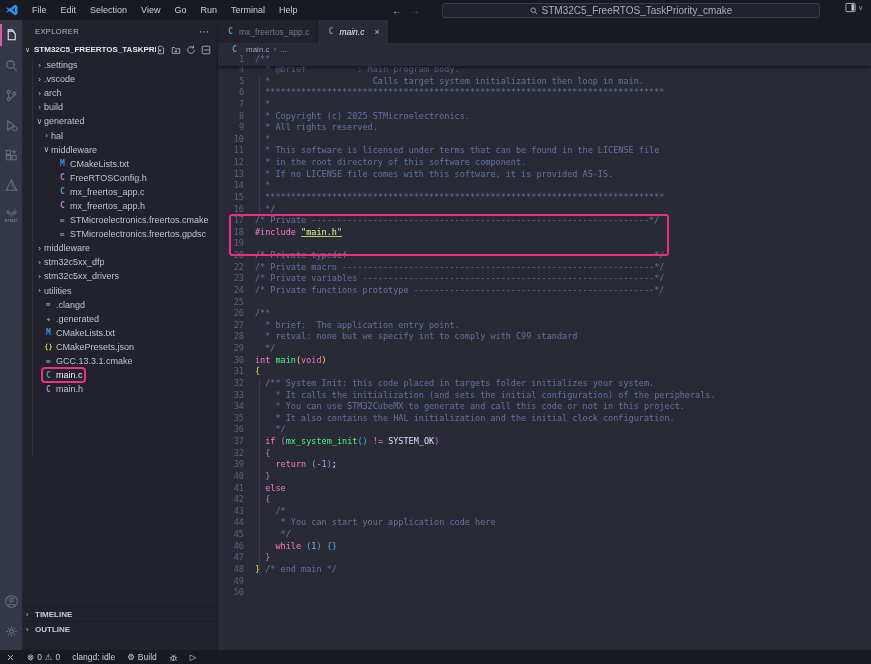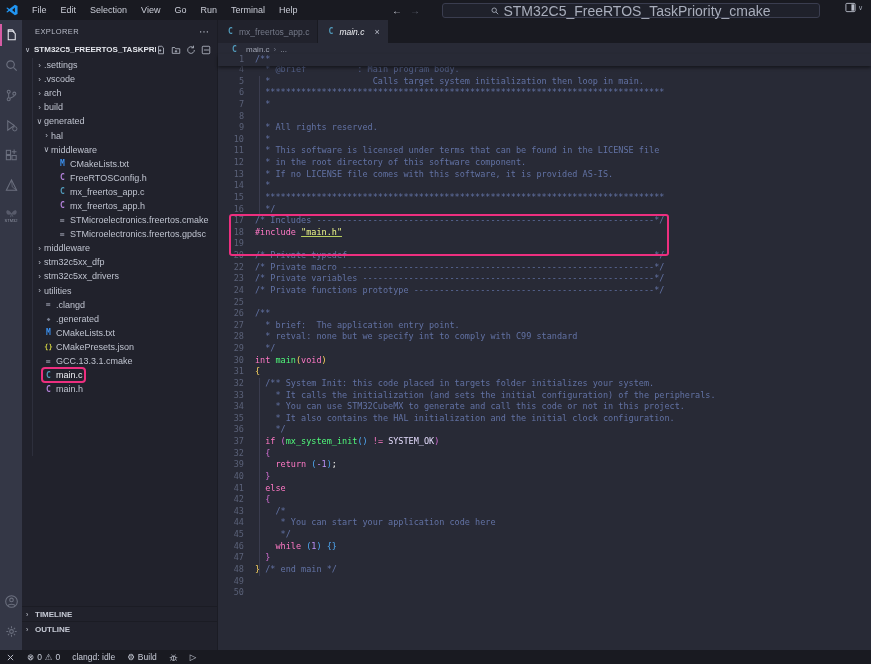--- a/index.html
+++ b/index.html
@@ -8,21 +8,21 @@
   
   .titlebar{position:absolute;left:0;top:0;width:871px;height:20px;background:#191a21;display:flex;align-items:center;}
   .logo{width:14px;height:14px;margin:0 6px 0 5px;flex:0 0 auto;}
   .menus{display:flex;gap:0;}
   .menu-item{font-size:9px;color:#c9ccd6;padding:0 7px;line-height:20px;cursor:default;}
   .nav-arrow{font-size:10px;padding:0 4px;color:#c9ccd6;}
   .nav-arrow.dim{color:#5a5e6c;}
   .navwrap{position:absolute;left:388px;top:0;height:20px;display:flex;align-items:center;}
   .cmdcenter{position:absolute;left:442px;top:3px;width:376px;height:13px;background:#1f212b;
              border:1px solid #3a3d4f;border-radius:3px;display:flex;align-items:center;justify-content:center;gap:4px;}
-  .cmdcenter span{font-size:14px;color:#a9aebc;}
+  .cmdcenter span{font-size:10px;color:#a9aebc;}
   .layout-ctl{position:absolute;right:8px;top:2px;display:flex;align-items:center;gap:2px;color:#b9bdc9;}
   .layout-ctl .chev{font-size:7px;color:#9aa0ae;}
   
   .activitybar{position:absolute;left:0;top:20px;width:22px;height:630px;background:#343746;}
   .ab-item{position:relative;width:22px;height:30px;display:flex;align-items:center;justify-content:center;flex-direction:column;}
   .ab-item svg{opacity:.62;}
   .ab-item.active svg{opacity:1;}
   .ab-item.active:before{content:"";position:absolute;left:0;top:4px;width:2px;height:22px;background:#d65ca4;}
   .ab-label{font-size:4px;color:#8e93a2;margin-top:-2px;}
   .ab-bottom{position:absolute;left:0;bottom:4px;width:22px;}
@@ -409,30 +409,30 @@
     </div>
     <div class="code" id="code">
       <div class="indent-guide" style="left:41px;top:21.7px;height:139.7px;"></div>
       <div class="indent-guide" style="left:41px;top:324.3px;height:198px;"></div>
       <div id="linewrap">
           <div class="cl sticky"><span class="ln">1</span><span class="ct"><span class="c-com">/**</span></span></div>
           <div class="cl partial"><span class="ln">4</span><span class="ct"><span class="c-com">  * @brief          : Main program body.</span></span></div>
           <div class="cl"><span class="ln">5</span><span class="ct"><span class="c-com">  *                    Calls target system initialization then loop in main.</span></span></div>
           <div class="cl"><span class="ln">6</span><span class="ct"><span class="c-com">  ******************************************************************************</span></span></div>
           <div class="cl"><span class="ln">7</span><span class="ct"><span class="c-com">  *</span></span></div>
-          <div class="cl"><span class="ln">8</span></div>
+          <div class="cl"><span class="ln">8</span><span class="ct"><span class="c-com">  * Copyright (c) 2025 STMicroelectronics.</span></span></div>
           <div class="cl"><span class="ln">9</span><span class="ct"><span class="c-com">  * All rights reserved.</span></span></div>
           <div class="cl"><span class="ln">10</span><span class="ct"><span class="c-com">  *</span></span></div>
           <div class="cl"><span class="ln">11</span><span class="ct"><span class="c-com">  * This software is licensed under terms that can be found in the LICENSE file</span></span></div>
           <div class="cl"><span class="ln">12</span><span class="ct"><span class="c-com">  * in the root directory of this software component.</span></span></div>
           <div class="cl"><span class="ln">13</span><span class="ct"><span class="c-com">  * If no LICENSE file comes with this software, it is provided AS-IS.</span></span></div>
           <div class="cl"><span class="ln">14</span><span class="ct"><span class="c-com">  *</span></span></div>
           <div class="cl"><span class="ln">15</span><span class="ct"><span class="c-com">  ******************************************************************************</span></span></div>
           <div class="cl"><span class="ln">16</span><span class="ct"><span class="c-com">  */</span></span></div>
-          <div class="cl"><span class="ln">17</span><span class="ct"><span class="c-com">/* Includes ------------------------------------------------------------------*/</span></span></div>
+          <div class="cl"><span class="ln">17</span><span class="ct"><span class="c-com">/* Private ------------------------------------------------------------------*/</span></span></div>
           <div class="cl"><span class="ln">18</span><span class="ct"><span class="c-kw">#include </span><span class="c-str">"main.h"</span></span></div>
           <div class="cl"><span class="ln">19</span><span class="ct"></span></div>
           <div class="cl"><span class="ln">20</span><span class="ct"><span class="c-com">/* Private typedef -----------------------------------------------------------*/</span></span></div>
           <div class="cl"><span class="ln">22</span><span class="ct"><span class="c-com">/* Private macro -------------------------------------------------------------*/</span></span></div>
           <div class="cl"><span class="ln">23</span><span class="ct"><span class="c-com">/* Private variables ---------------------------------------------------------*/</span></span></div>
           <div class="cl"><span class="ln">24</span><span class="ct"><span class="c-com">/* Private functions prototype -----------------------------------------------*/</span></span></div>
           <div class="cl"><span class="ln">25</span><span class="ct"></span></div>
           <div class="cl"><span class="ln">26</span><span class="ct"><span class="c-com">/**</span></span></div>
           <div class="cl"><span class="ln">27</span><span class="ct"><span class="c-com">  * brief:  The application entry point.</span></span></div>
           <div class="cl"><span class="ln">28</span><span class="ct"><span class="c-com">  * retval: none but we specify int to comply with C99 standard</span></span></div>

